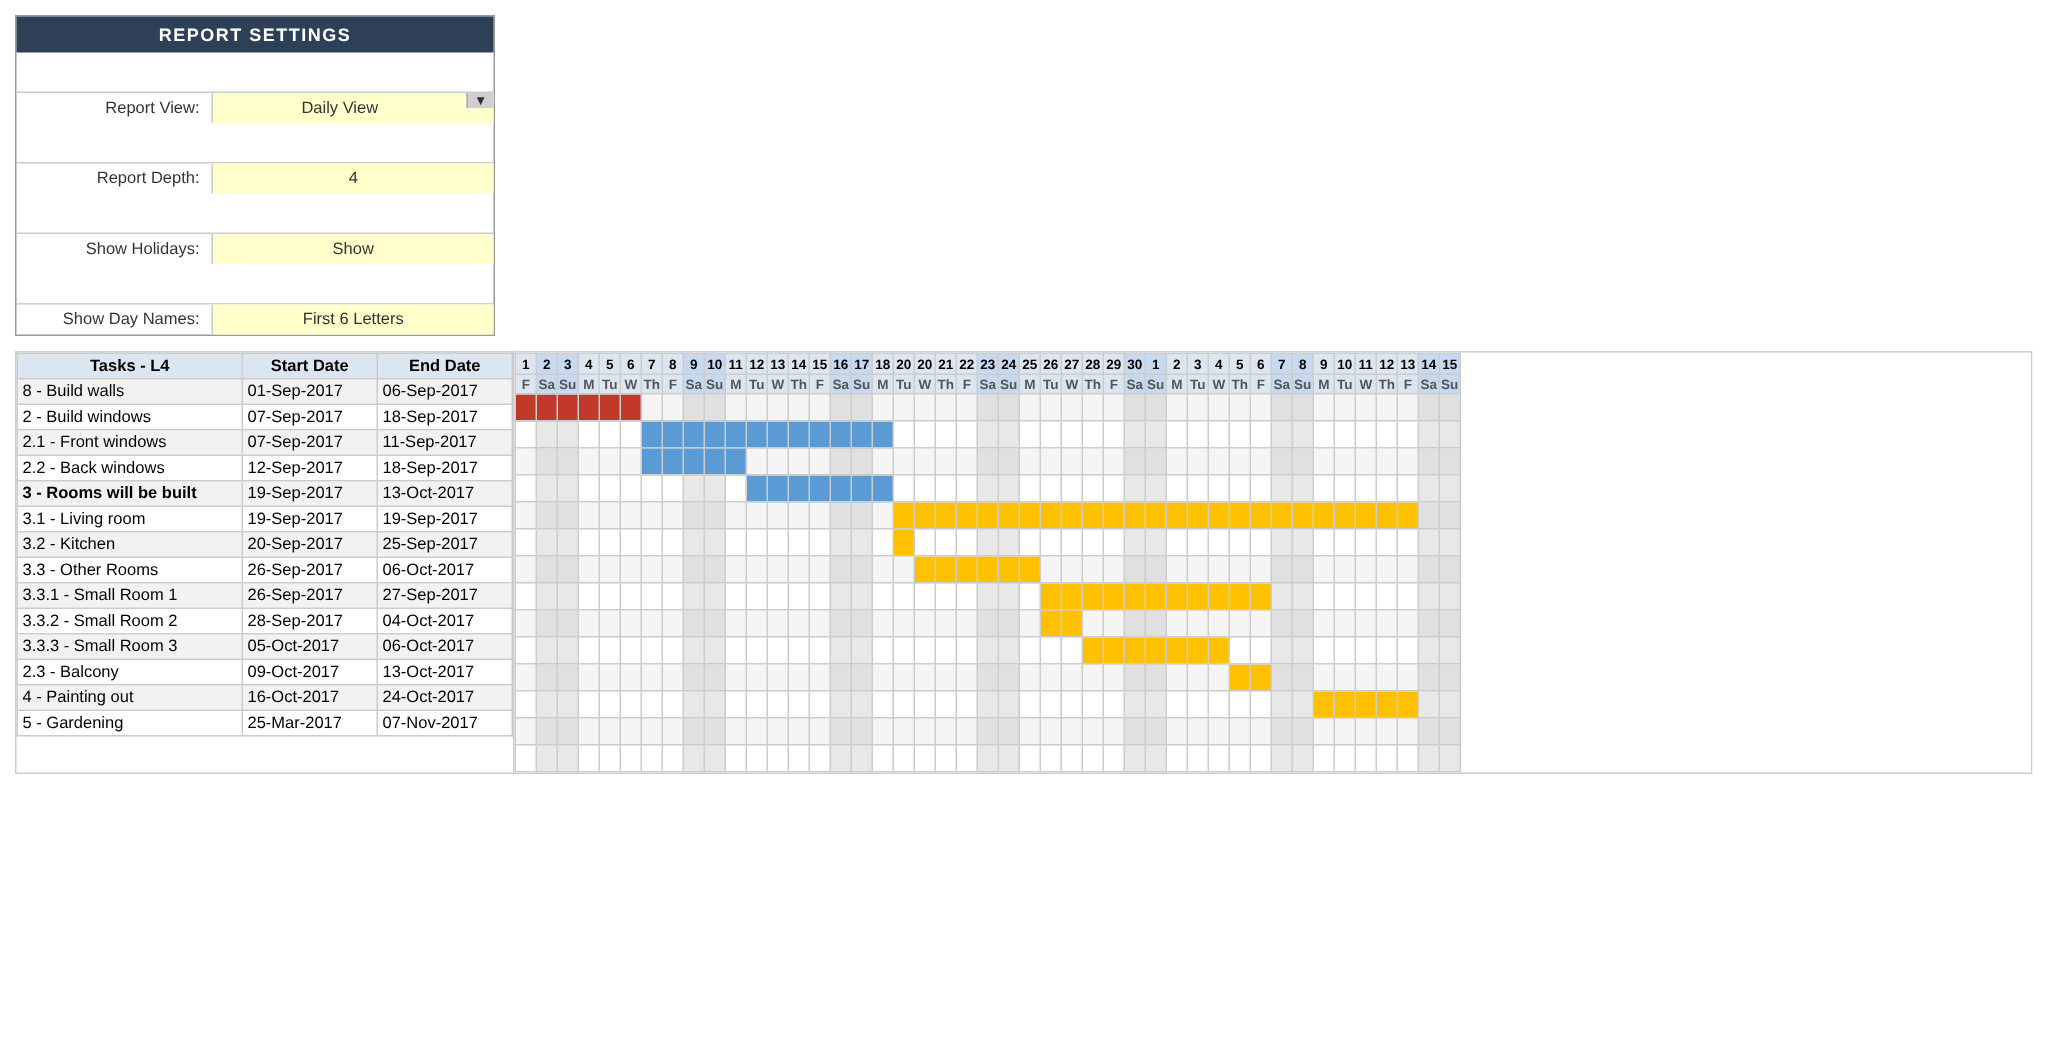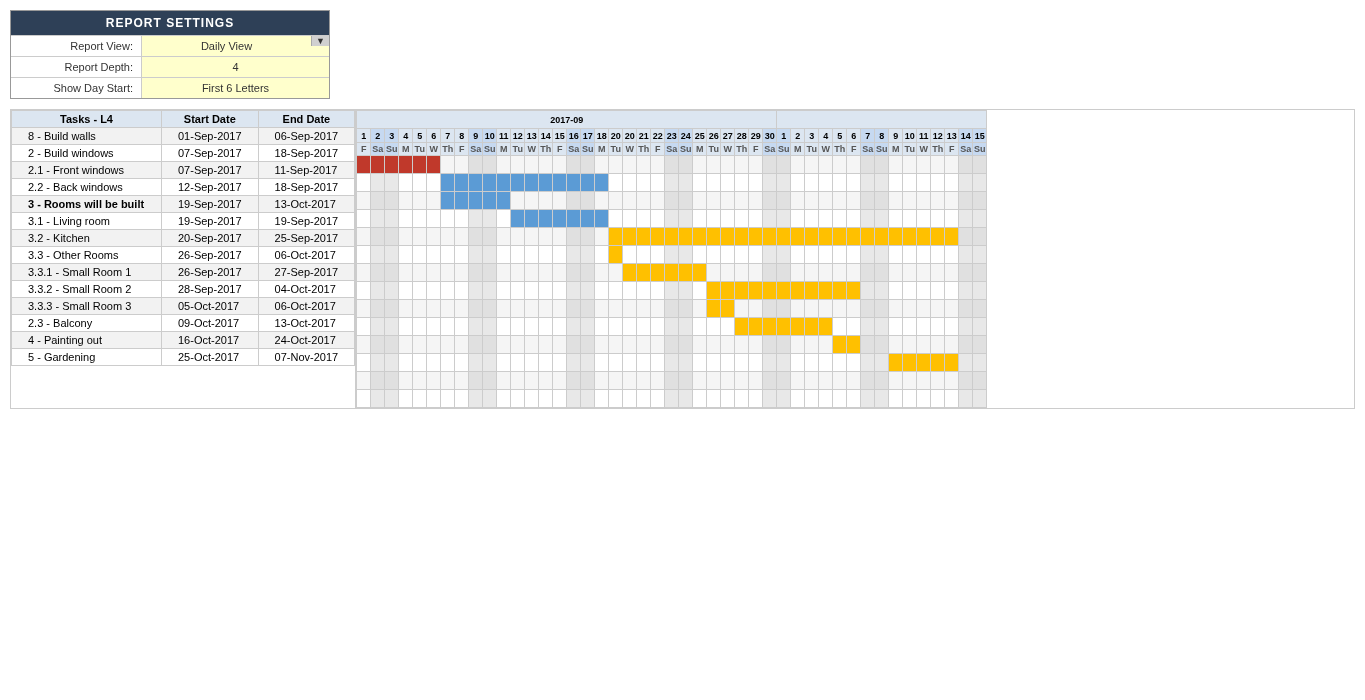--- a/index.html
+++ b/index.html
@@ -15,20 +15,21 @@
       text-align: center;
       font-weight: bold;
       font-size: 12px;
       padding: 5px;
       letter-spacing: 1px;
     }
     .settings-row {
       display: flex;
       align-items: center;
       border-top: 1px solid #ccc;
+      margin-top: 26px;
     }
     .settings-label {
       width: 130px;
       text-align: right;
       padding: 4px 8px;
       color: #333;
       font-size: 11px;
     }
     .settings-value {
       flex: 1;
@@ -77,21 +78,21 @@
       flex-shrink: 0;
       border: 1px solid #ccc;
     }
 
     .gantt-left table {
       border-collapse: collapse;
     }
 
     .gantt-left td, .gantt-left th {
       border: 1px solid #ccc;
-      padding: 2px 16px;
+      padding: 2px 3px;
       white-space: nowrap;
       font-size: 11px;
     }
 
     .gantt-left th {
       background: #dce6f1;
       font-weight: bold;
     }
 
     .task-name-header { min-width: 150px; }
@@ -185,21 +186,25 @@
       <div class="settings-value" style="flex:1; display:flex; align-items:stretch; padding:0;">
         <span style="flex:1; text-align:center; padding:4px 6px; background:#ffffcc;">Daily View</span>
         <span class="dropdown-arrow">▼</span>
       </div>
     </div>
     <div class="settings-row">
       <div class="settings-label">Report Depth:</div>
       <div class="settings-value">4</div>
     </div>
     <div class="settings-row">
-      <div class="settings-label">Show Day Start:</div>
+      <div class="settings-label">Show Holidays:</div>
+      <div class="settings-value">Show</div>
+    </div>
+    <div class="settings-row">
+      <div class="settings-label">Show Day Names:</div>
       <div class="settings-value">First 6 Letters</div>
     </div>
   </div>
 
   
 
   
   <div class="gantt-container">
 
     <div class="gantt-left">
@@ -207,21 +212,21 @@
         <thead>
           <tr>
             <th rowspan="3" class="task-name-header" style="background:#dce6f1; vertical-align:bottom;"><span>Tasks - L4</span></th>
             <th rowspan="3" class="start-date-header" style="background:#dce6f1; vertical-align:bottom;"><span>Start Date</span></th>
             <th rowspan="3" class="end-date-header" style="background:#dce6f1; vertical-align:bottom;"><span>End Date</span></th>
           </tr>
         </thead>
         <tbody id="gantt-left-body">
         <tr class="row-even">
               <td style="min-width: 150px;">8 - Build walls</td>
-              <td style="min-width: 90px; text-align: right;">01-Sep-2017</td>
+              <td style="min-width: 90px;">01-Sep-2017</td>
               <td style="min-width: 90px;">06-Sep-2017</td>
             </tr>
             <tr class="row-odd">
               <td style="min-width: 150px;">2 - Build windows</td>
               <td style="min-width: 90px;">07-Sep-2017</td>
               <td style="min-width: 90px;">18-Sep-2017</td>
             </tr>
             <tr class="row-even">
               <td style="min-width: 150px;">2.1 - Front windows</td>
               <td style="min-width: 90px;">07-Sep-2017</td>
@@ -272,34 +277,30 @@
               <td style="min-width: 90px;">09-Oct-2017</td>
               <td style="min-width: 90px;">13-Oct-2017</td>
             </tr>
             <tr class="row-even">
               <td style="min-width: 150px;">4 - Painting out</td>
               <td style="min-width: 90px;">16-Oct-2017</td>
               <td style="min-width: 90px;">24-Oct-2017</td>
             </tr>
             <tr class="row-odd">
               <td style="min-width: 150px;">5 - Gardening</td>
-              <td style="min-width: 90px;">25-Oct-2017</td>
+              <td style="min-width: 90px;">25-Mar-2017</td>
               <td style="min-width: 90px;">07-Nov-2017</td>
             </tr>
           </tbody>
       </table>
     </div>
 
     <div class="gantt-right">
       <table id="gantt-table">
         <thead id="gantt-head">
-        <tr class="header-row-month">
-              <th colspan="30" class="month-header">2017-09</th>
-              <th colspan="15" class="month-header"></th>
-            </tr>
             <tr class="header-row-daynum">
               <th class="day-num-header">1</th>
               <th class="day-num-header" style="background: rgb(198, 217, 241);">2</th>
               <th class="day-num-header" style="background: rgb(198, 217, 241);">3</th>
               <th class="day-num-header">4</th>
               <th class="day-num-header">5</th>
               <th class="day-num-header">6</th>
               <th class="day-num-header">7</th>
               <th class="day-num-header">8</th>
               <th class="day-num-header" style="background: rgb(198, 217, 241);">9</th>

